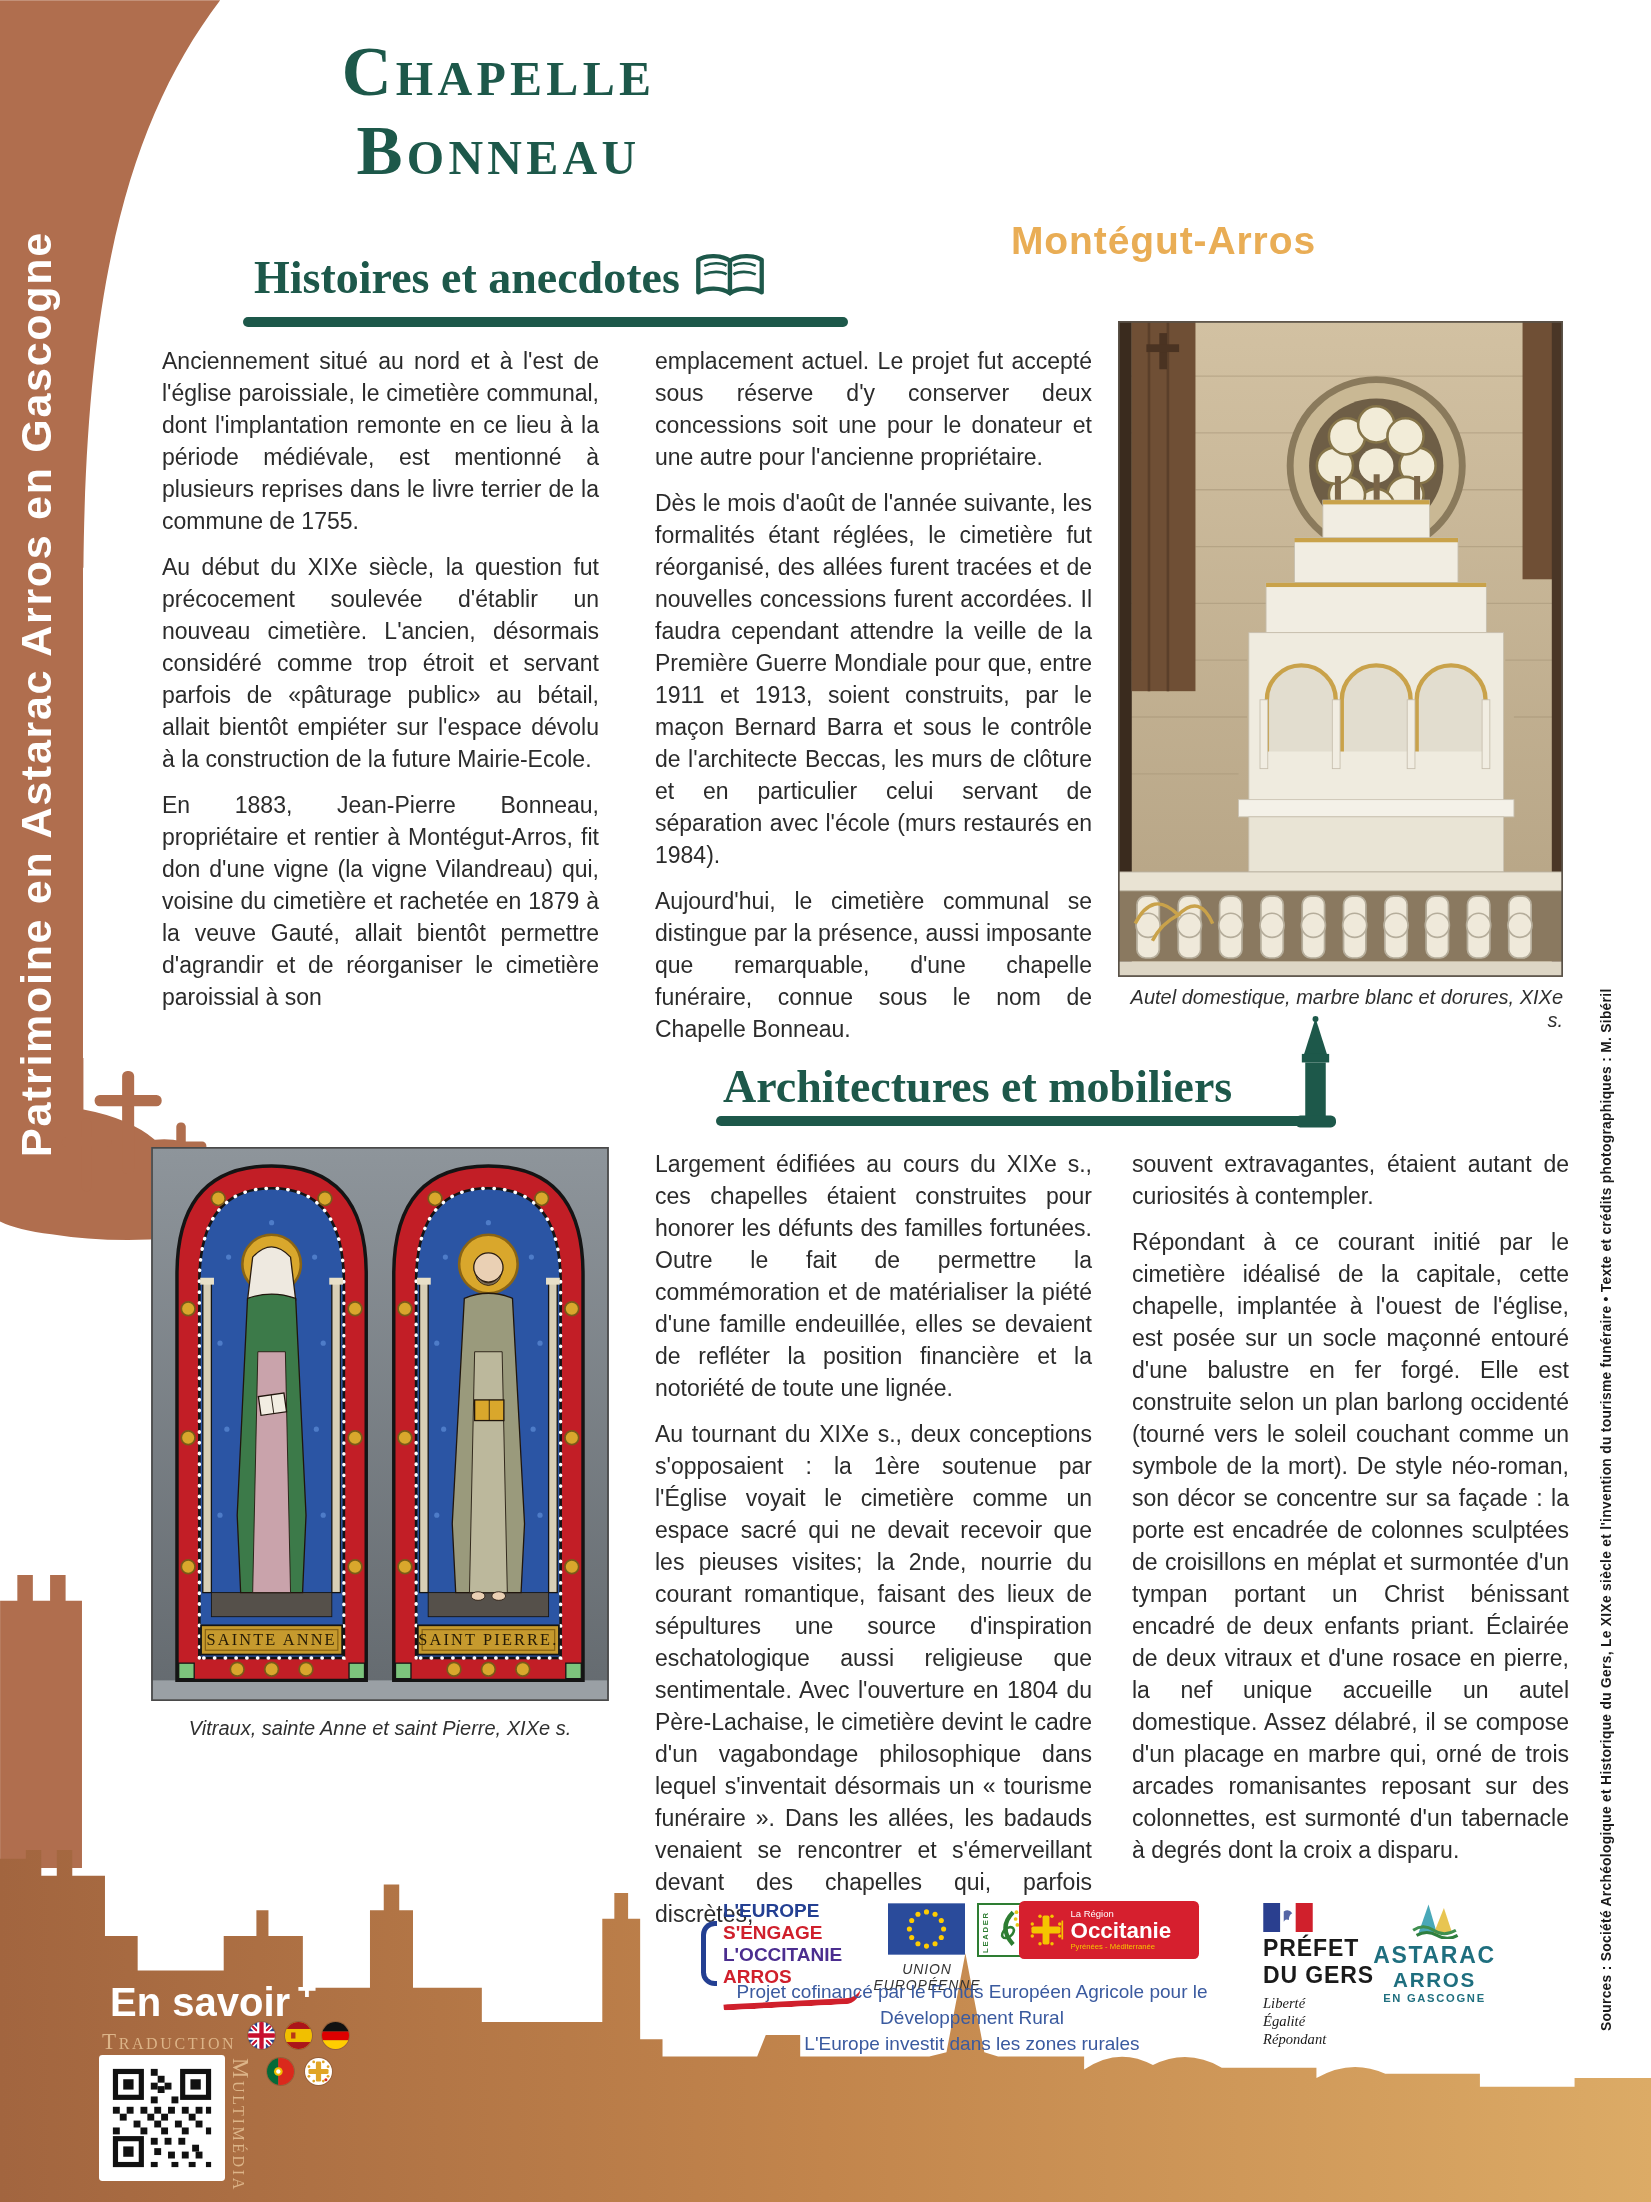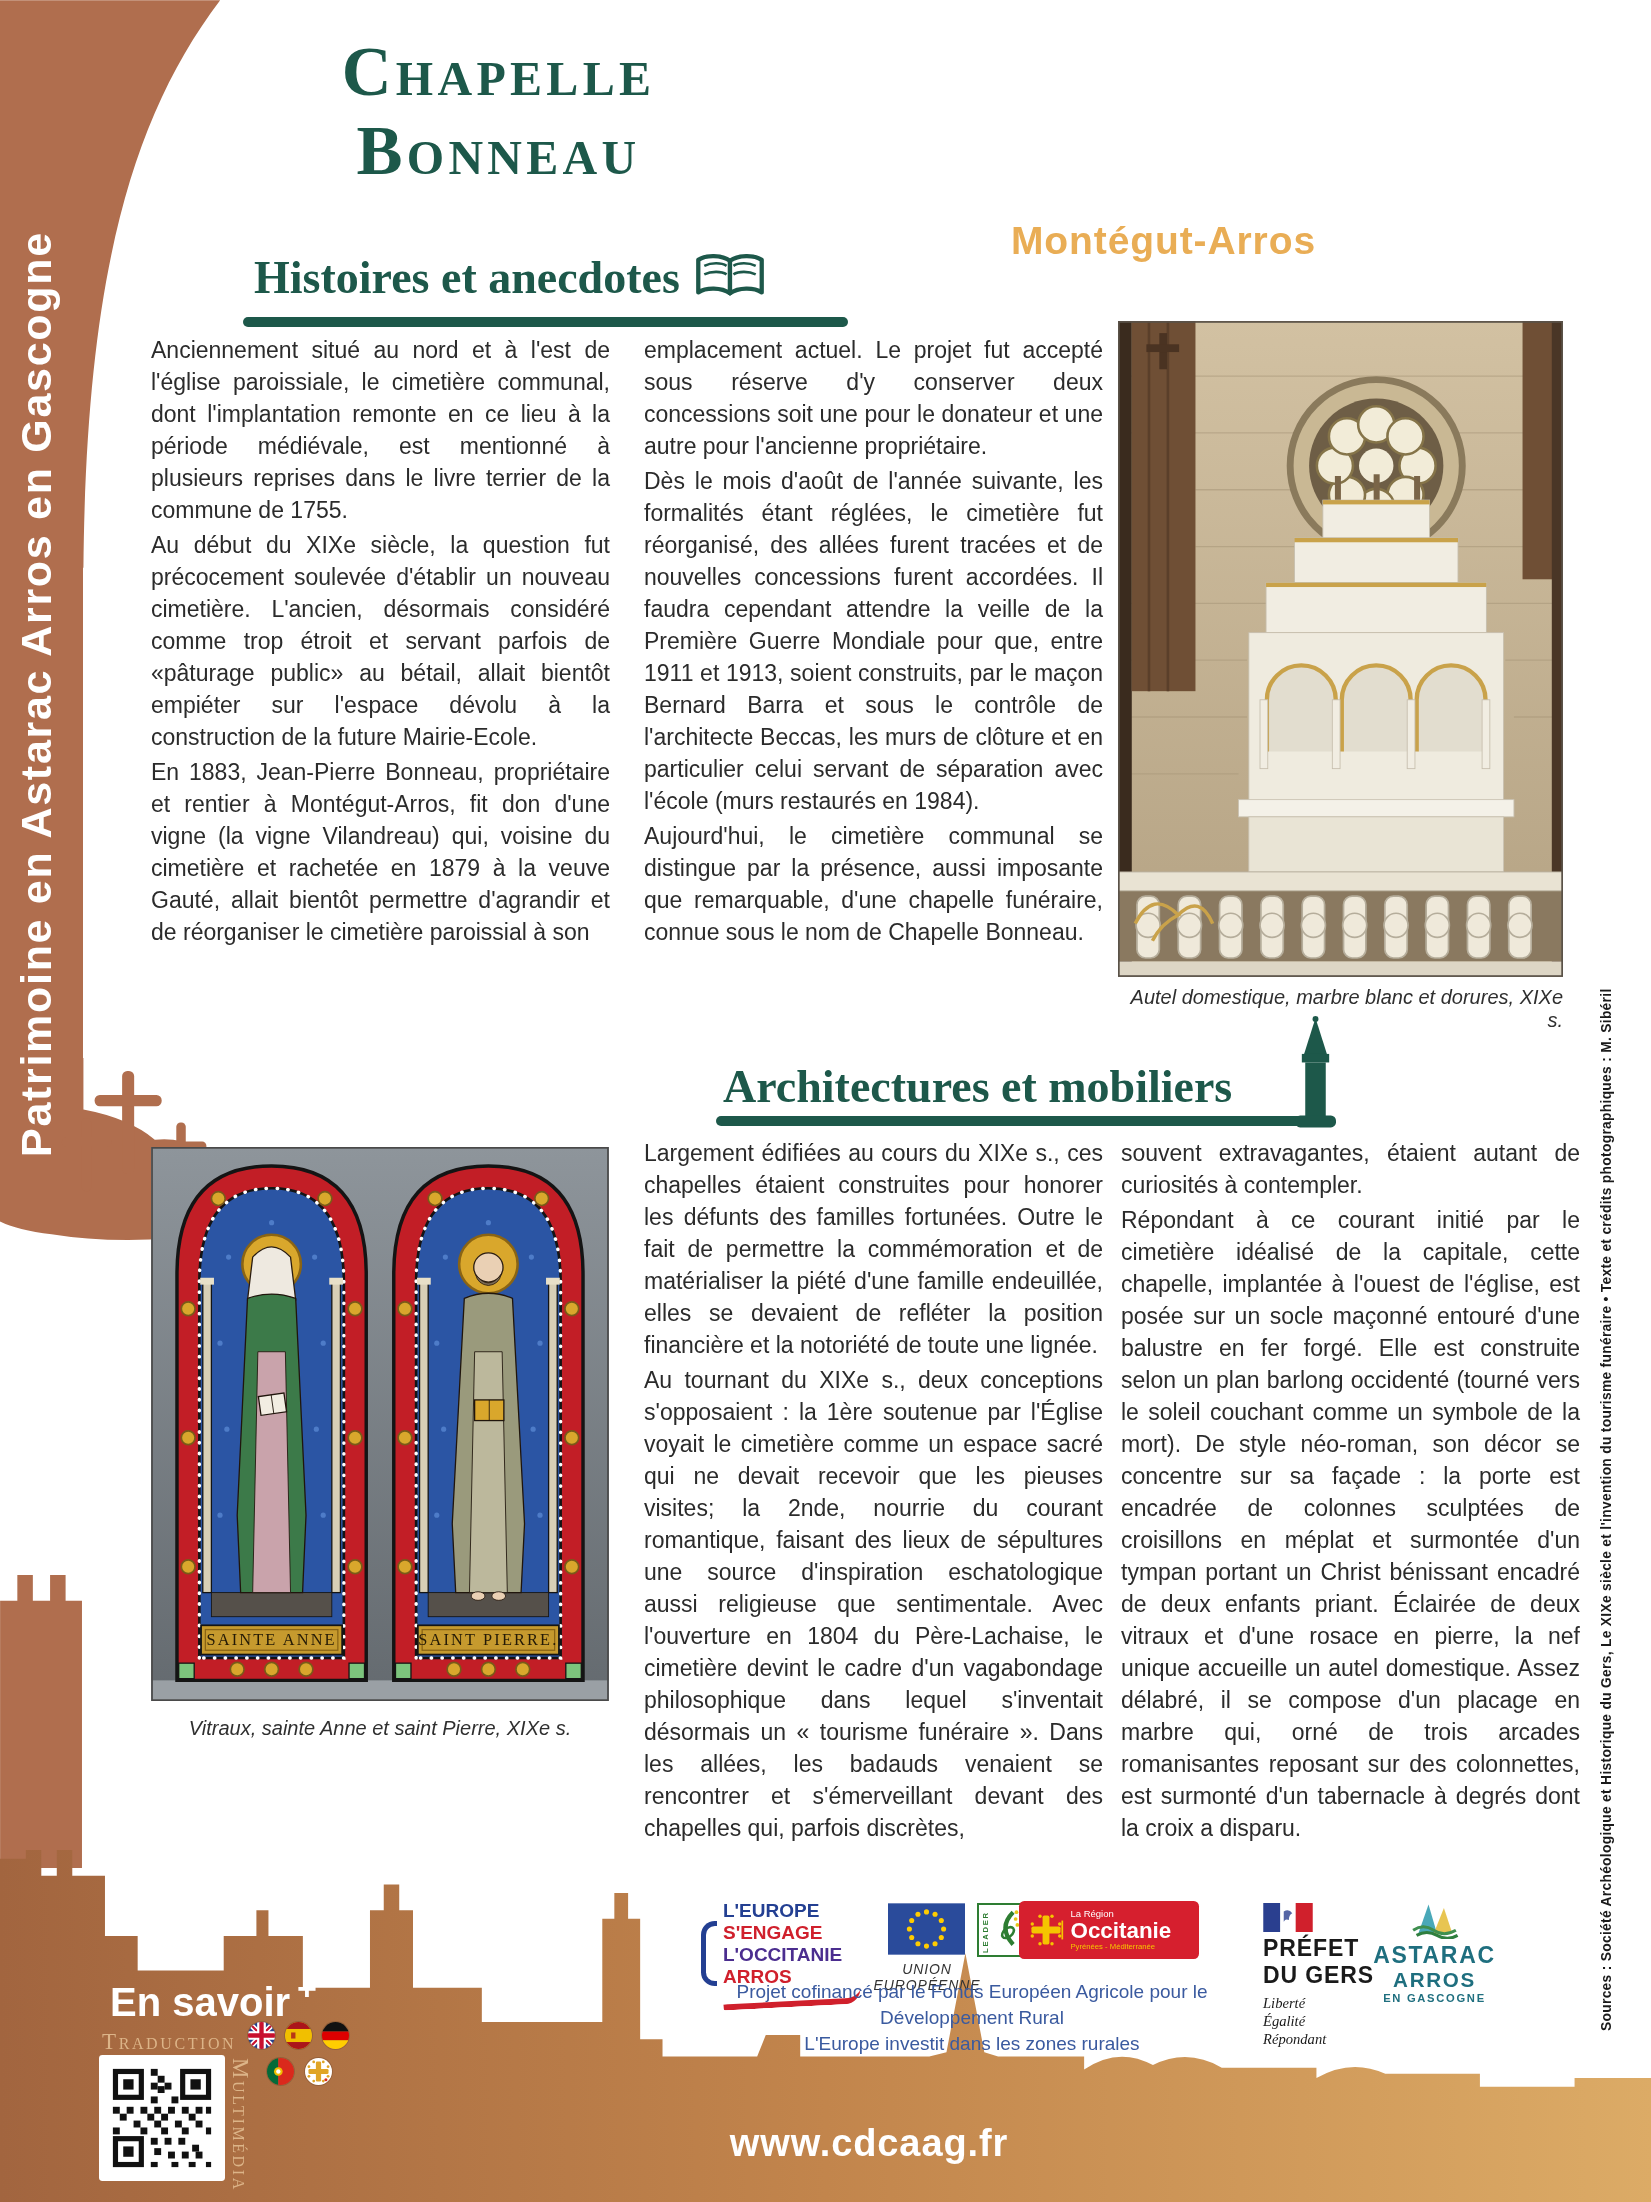--- a/index.html
+++ b/index.html
@@ -9,21 +9,21 @@
   
   .title{font-family:"Liberation Serif",serif;font-variant:small-caps;font-weight:bold;
          font-size:69px;letter-spacing:4.3px;color:#1d584a;text-align:center;}
   .subtitle{font-size:39px;font-weight:bold;color:#e9ad55;text-align:right;letter-spacing:0.9px;margin-top:45px;}
   
   .sec-head{font-family:"Liberation Serif",serif;font-weight:bold;font-size:46px;color:#1d584a;
             display:flex;align-items:flex-end;gap:13.8px;}
   .rule{background:#1d584a;height:9.5px;border-radius:5.2px;}
   
   .col{font-size:23px;line-height:32px;color:#2b2b2b;text-align:justify;}
-  .col p{margin:3px;}
+  .col p{margin:14px;}
   .caption{font-style:italic;font-size:20px;color:#2f2f2f;}
   
   .vert{writing-mode:vertical-rl;transform:rotate(180deg);}
   .sidebar-text{color:#ffffff;font-weight:bold;font-size:43px;letter-spacing:1.7px;}
   .credits-text{font-size:13.8px;font-weight:bold;color:#1a1a1a;letter-spacing:0.3px;}
   
   .ensavoir{color:#fff;font-weight:bold;font-size:40px;}
   .ensavoir .plus{font-size:34px;vertical-align:15.5px;margin-left:6.9px;}
   .gold-caps{font-family:"Liberation Serif",serif;font-variant:small-caps;color:#dcb488;
              font-size:23px;letter-spacing:2.6px;}
@@ -581,16 +581,15 @@
           <circle cx="21" cy="26.5" r="1.6"></circle>
         <circle cx="4.5" cy="10" r="1.6"></circle>
           <circle cx="4.5" cy="21" r="1.6"></circle>
           <circle cx="26.5" cy="10" r="1.6"></circle>
           <circle cx="26.5" cy="21" r="1.6"></circle>
       </g>
       <circle cx="24" cy="25" r="1.8" fill="#da291c"></circle>
     </svg>
   </div>
 
-  <div class="abs website" style="left:611px;top:2122px;width:516px;">www.cdcaag.fr</div>
 
 </div>
 
 
 </body></html>

